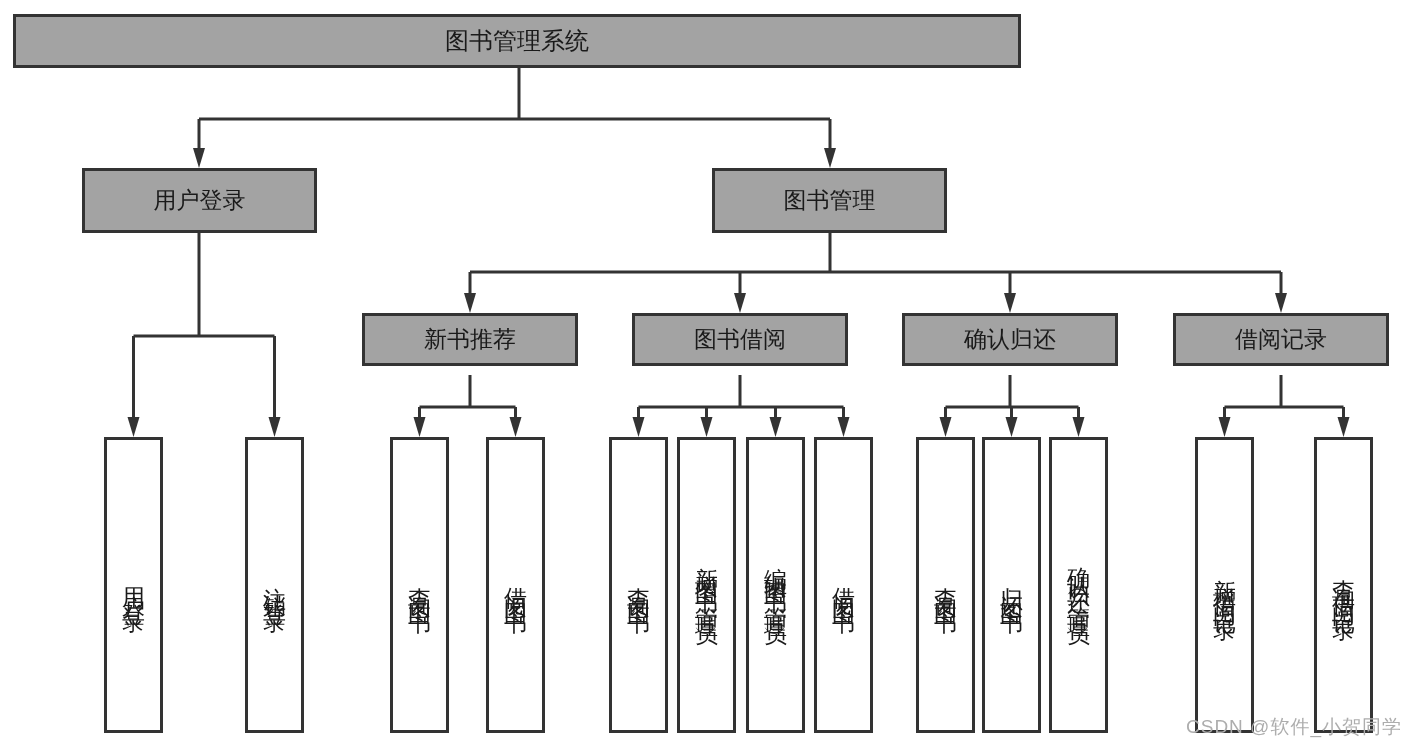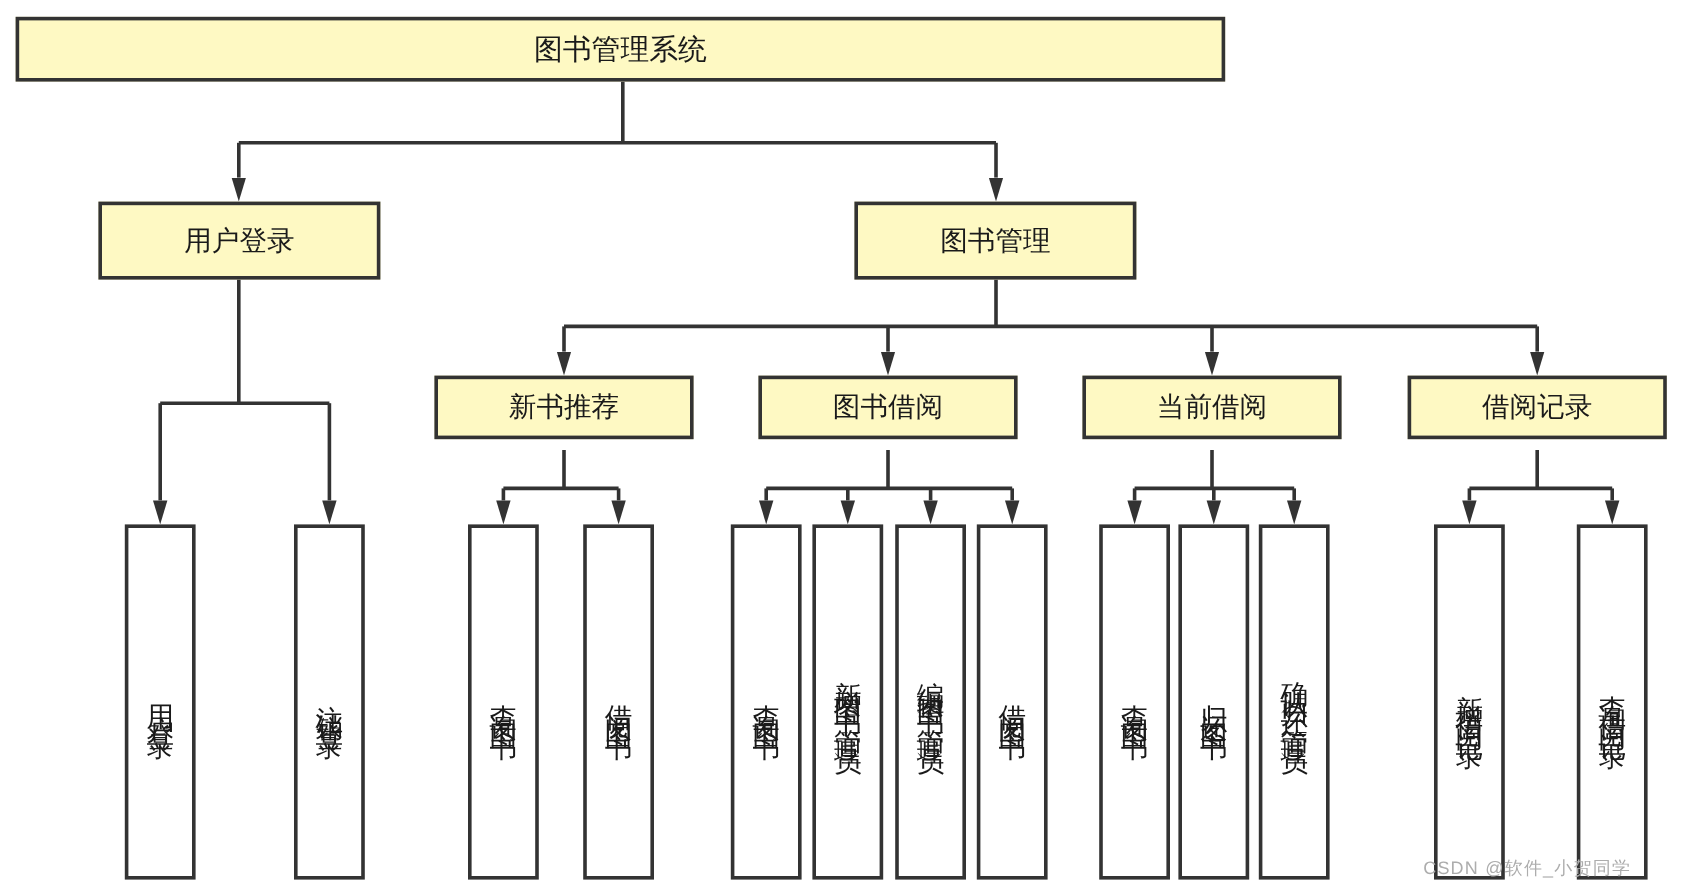--- a/index.html
+++ b/index.html
@@ -20,21 +20,21 @@
     width: 1405px; height: 747px;
   }
   .wire {
     fill: none;
     stroke: #333333;
     stroke-width: 3;
   }
 
   .node {
     position: absolute;
-    background: #fef9c3;
+    background: #a3a3a3;
     border: 3px solid #333333;
     display: flex;
     align-items: center;
     justify-content: center;
     color: #1a1a1a;
     text-align: center;
   }
 
   .root-node {
     left: 13px; top: 14px;
@@ -71,21 +71,21 @@
     font-size: 23px;
     letter-spacing: 8px;
     line-height: 1;
     white-space: nowrap;
   }
 
   .watermark {
     position: absolute;
     left: 1186px;
     top: 714px;
-    font-size: 15px;
+    font-size: 19px;
     color: #adadad;
     white-space: nowrap;
     letter-spacing: 1px;
   }
 </style>
 </head>
 <body>
 
 <div class="canvas">
 
@@ -132,21 +132,21 @@
     <path class="wire" d="M1343.5 407 V417" marker-end="url(#arrow)"></path>
   </svg>
 
   <div class="node root-node">图书管理系统</div>
 
   <div class="node l2-node" style="left:82px;">用户登录</div>
   <div class="node l2-node" style="left:712px;">图书管理</div>
 
   <div class="node l3-node" style="left:362px;">新书推荐</div>
   <div class="node l3-node" style="left:632px;font-family:Liberation Mono, monospace;">图书借阅</div>
-  <div class="node l3-node" style="left:902px;">当前借阅</div>
+  <div class="node l3-node" style="left:902px;">确认归还</div>
   <div class="node l3-node" style="left:1173px;">借阅记录</div>
 
   <div class="vnode" style="left:104px;">
     <span class="vtext">用户登录</span>
   </div>
   <div class="vnode" style="left:245px;">
     <span class="vtext">注销登录</span>
   </div>
 
   <div class="vnode" style="left:390px;">

